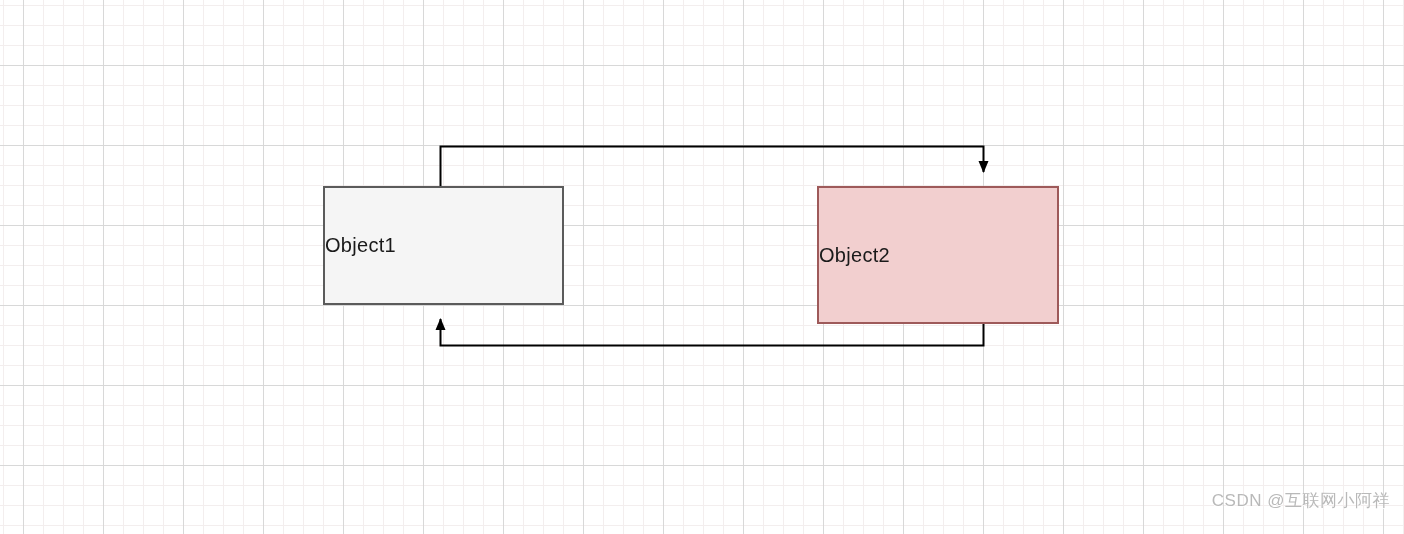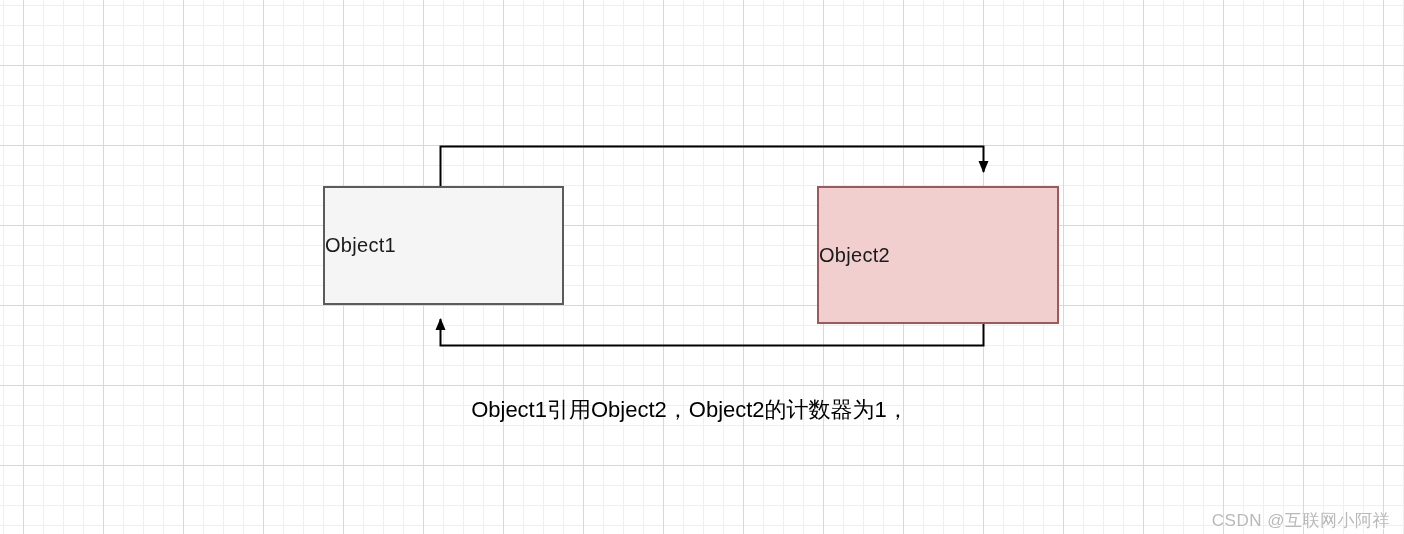--- a/index.html
+++ b/index.html
@@ -59,21 +59,21 @@
     left: 0; top: 395px;
     width: 1380px;
     text-align: center;
     font-size: 22px;
     line-height: 29px;
     color: #000000;
   }
 
   .watermark {
     position: absolute;
-    right: 14px; bottom: 2px;
+    right: 14px; bottom: 22px;
     font-size: 17px;
     color: #b9b9b9;
     letter-spacing: 0.5px;
     text-shadow: 0 1px 0 #ffffff;
   }
 </style>
 </head>
 <body>
 
 <div class="canvas">
@@ -92,18 +92,17 @@
 
   <div class="node node-object1">
     <span>Object1</span>
   </div>
 
   <div class="node node-object2">
     <span>Object2</span>
   </div>
 
   <div class="caption">
-    <div>Object1引用Object2，Object2的计数器为1，</div>
   </div>
 
   <div class="watermark">CSDN @互联网小阿祥</div>
 
 </div>
 
 </body></html>

